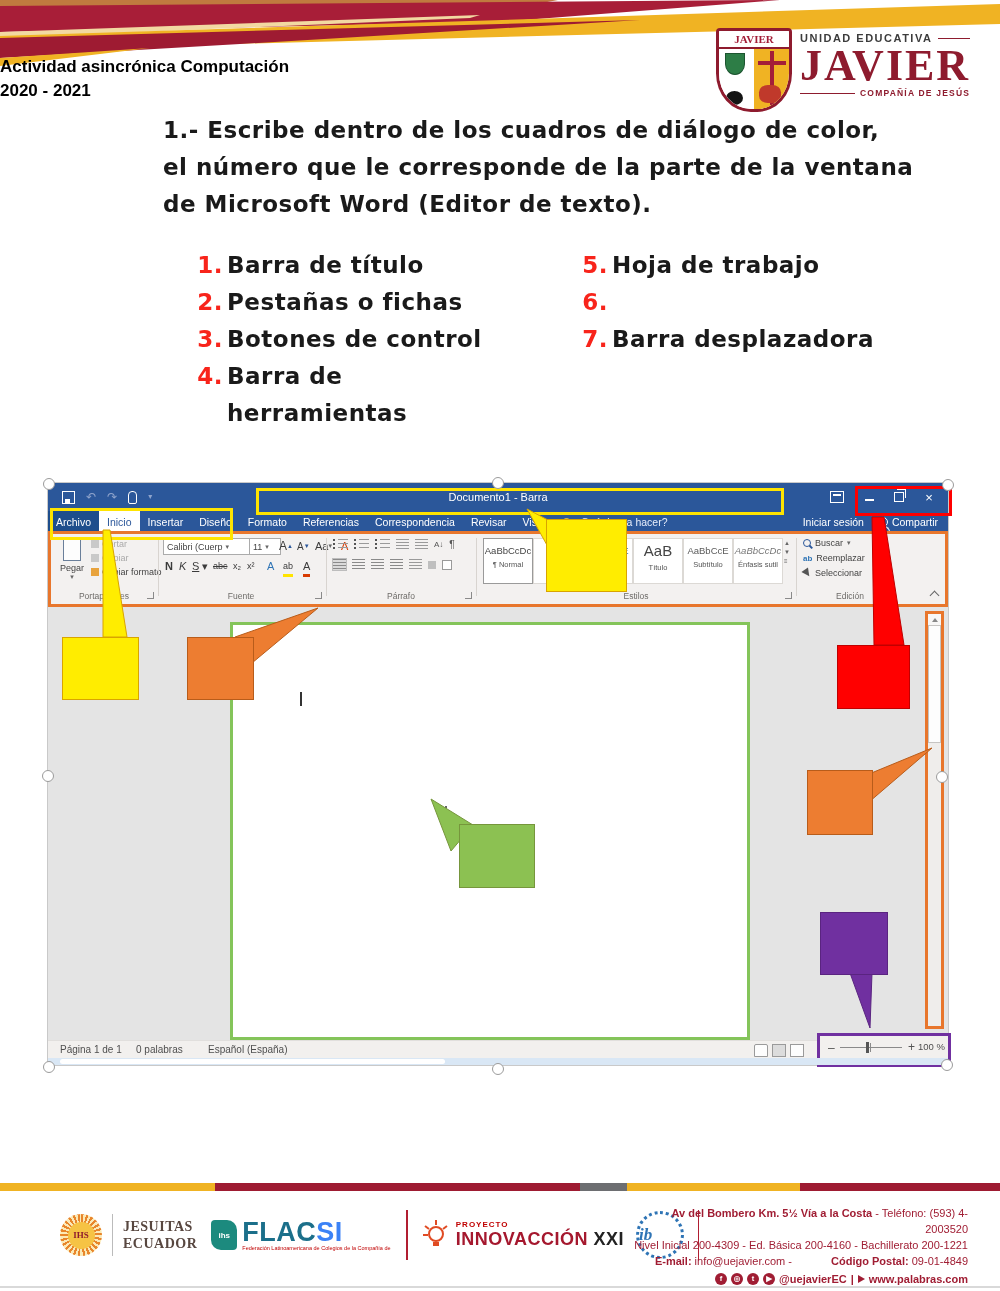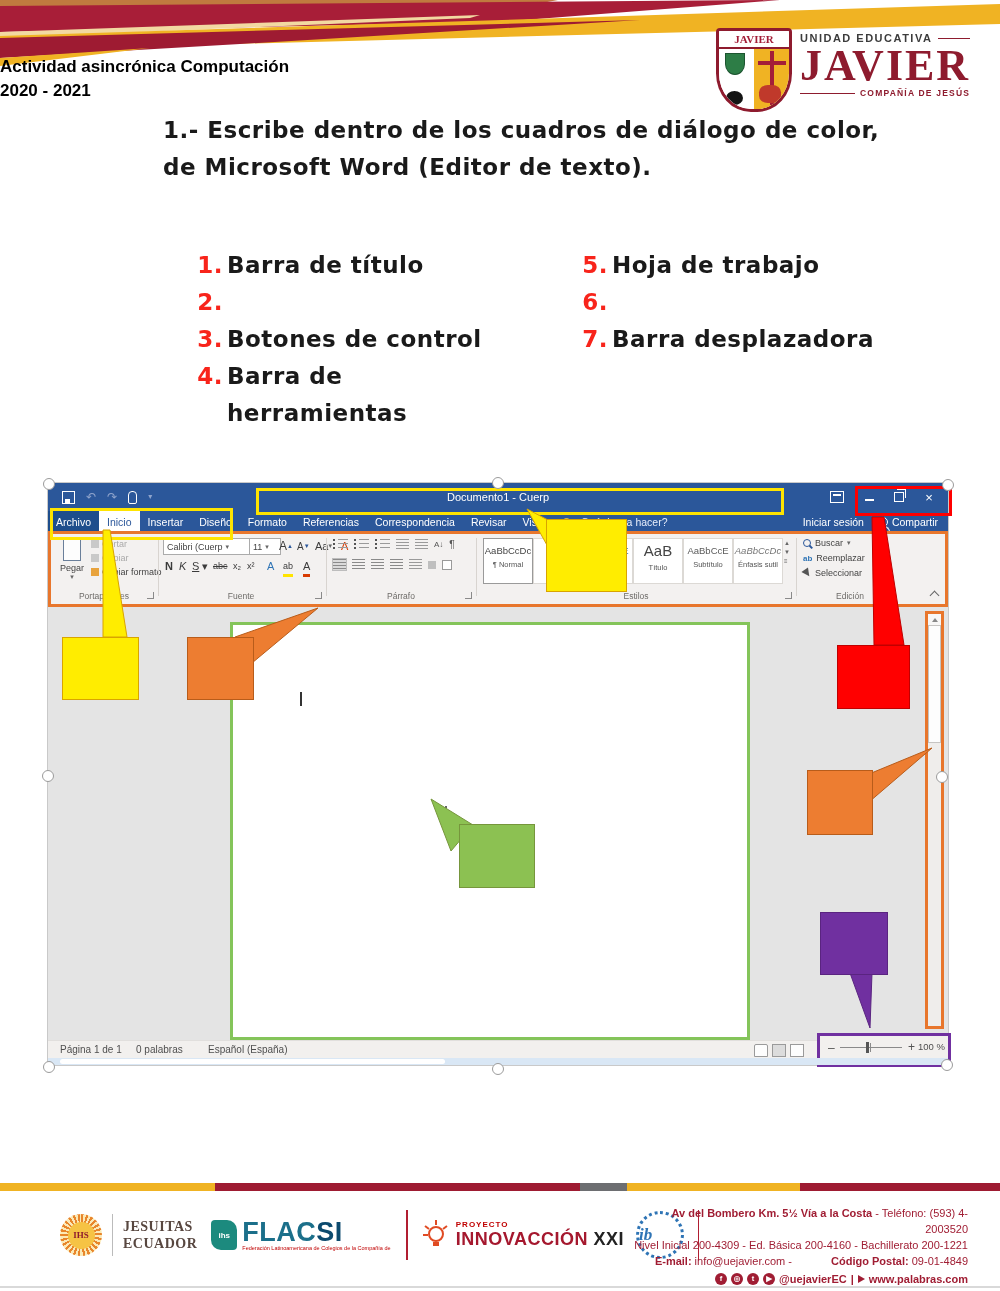--- a/index.html
+++ b/index.html
@@ -155,21 +155,21 @@
   .sun-in{width:27px;height:27px;border-radius:50%;background:#f6c344;display:flex;align-items:center;justify-content:center;
           font-family:"Liberation Serif",serif;font-weight:bold;font-size:9px;color:#8e1b2e;}
   .vdiv{width:1px;height:42px;background:#bbb;margin:0 10px;}
   .vdiv.red{background:#b11e31;width:1.5px;height:50px;margin:0 14px;}
   .jesu{font-family:"Liberation Serif",serif;font-weight:bold;font-size:14px;color:#584740;line-height:17px;letter-spacing:.5px;}
   .flacsi{display:flex;align-items:center;gap:5px;margin-left:14px;}
   .flacsi-ic{width:26px;height:30px;background:#1c8a7e;border-radius:4px 10px 4px 10px;color:#fff;font-size:8px;font-weight:bold;
              display:flex;align-items:center;justify-content:center;}
   .flacsi-word{font-size:27px;font-weight:bold;letter-spacing:.5px;line-height:26px;}
   .flacsi-main{color:#1b6f8a;}
-  .flacsi-accent{color:#0c4a6e;}
+  .flacsi-accent{color:#3b82f6;}
   .flacsi-tag{font-size:5.5px;color:#c00000;white-space:nowrap;overflow:hidden;max-width:150px;}
   .proy{display:flex;align-items:center;gap:6px;}
   .proy-text .small{font-size:8px;font-weight:bold;color:#c00000;letter-spacing:1px;}
   .proy-text .big{font-size:18px;font-weight:bold;color:#a5182e;letter-spacing:.5px;}
   .proy-text .big .xxi{color:#222;}
   .ib{width:42px;height:42px;border:3px dotted #2e74b5;border-radius:50%;display:flex;align-items:center;justify-content:flex-start;margin-left:12px;}
   .ib-in{font-family:"Liberation Serif",serif;font-style:italic;font-weight:bold;font-size:17px;color:#2e74b5;}
   .contact{position:absolute;top:1205px;left:598px;width:370px;text-align:right;color:#a01d33;font-size:11px;line-height:16px;}
   .contact b{font-weight:bold;margin-left:36px;}
   .social-row{display:flex;justify-content:flex-end;align-items:center;gap:4px;margin-top:2px;font-weight:bold;}
@@ -219,30 +219,32 @@
     </div>
   </div>
 
   <div class="abs doc-title">
     <div>Actividad asincrónica Computación</div>
     <div>2020 - 2021</div>
   </div>
 
   <div class="abs comic task">
     <div>1.- Escribe dentro de los cuadros de diálogo de color,</div>
+    <div>el número que le corresponde de la parte de la ventana</div>
     <div>de Microsoft Word (Editor de texto).</div>
   </div>
 
   <div class="abs comic plist" style="left:168px;width:290px;">
     <div class="row">
         <span class="pnum">1.</span>
         <span class="plabel">Barra de título</span>
       </div>
     <div class="row">
         <span class="pnum">2.</span>
+        <span class="plabel">Pestañas o fichas</span>
       </div>
     <div class="row">
         <span class="pnum">3.</span>
         <span class="plabel">Botones de control</span>
       </div>
     <div class="row">
         <span class="pnum">4.</span>
         <span class="plabel" style="max-width:150px;">Barra de herramientas</span>
       </div>
   </div>
@@ -263,21 +265,21 @@
   <div class="abs word">
 
     <div class="titlebar">
       <div class="qat">
         <span class="ic-save"></span>
         <span class="muted">↶</span>
         <span class="muted">↷</span>
         <span class="ic-touch"></span>
         <span class="muted" style="font-size:8px;">▾</span>
       </div>
-      <div class="win-title">Documento1 - Cuerp</div>
+      <div class="win-title">Documento1 - Barra</div>
       <div class="win-controls">
         <span class="ic-ribbondisp"></span>
         <span class="wc">
             <span class="ic-min"></span>
           </span>
         <span class="wc">
             <span class="ic-restore"></span>
           </span>
         <span class="wc">×</span>
       </div>

